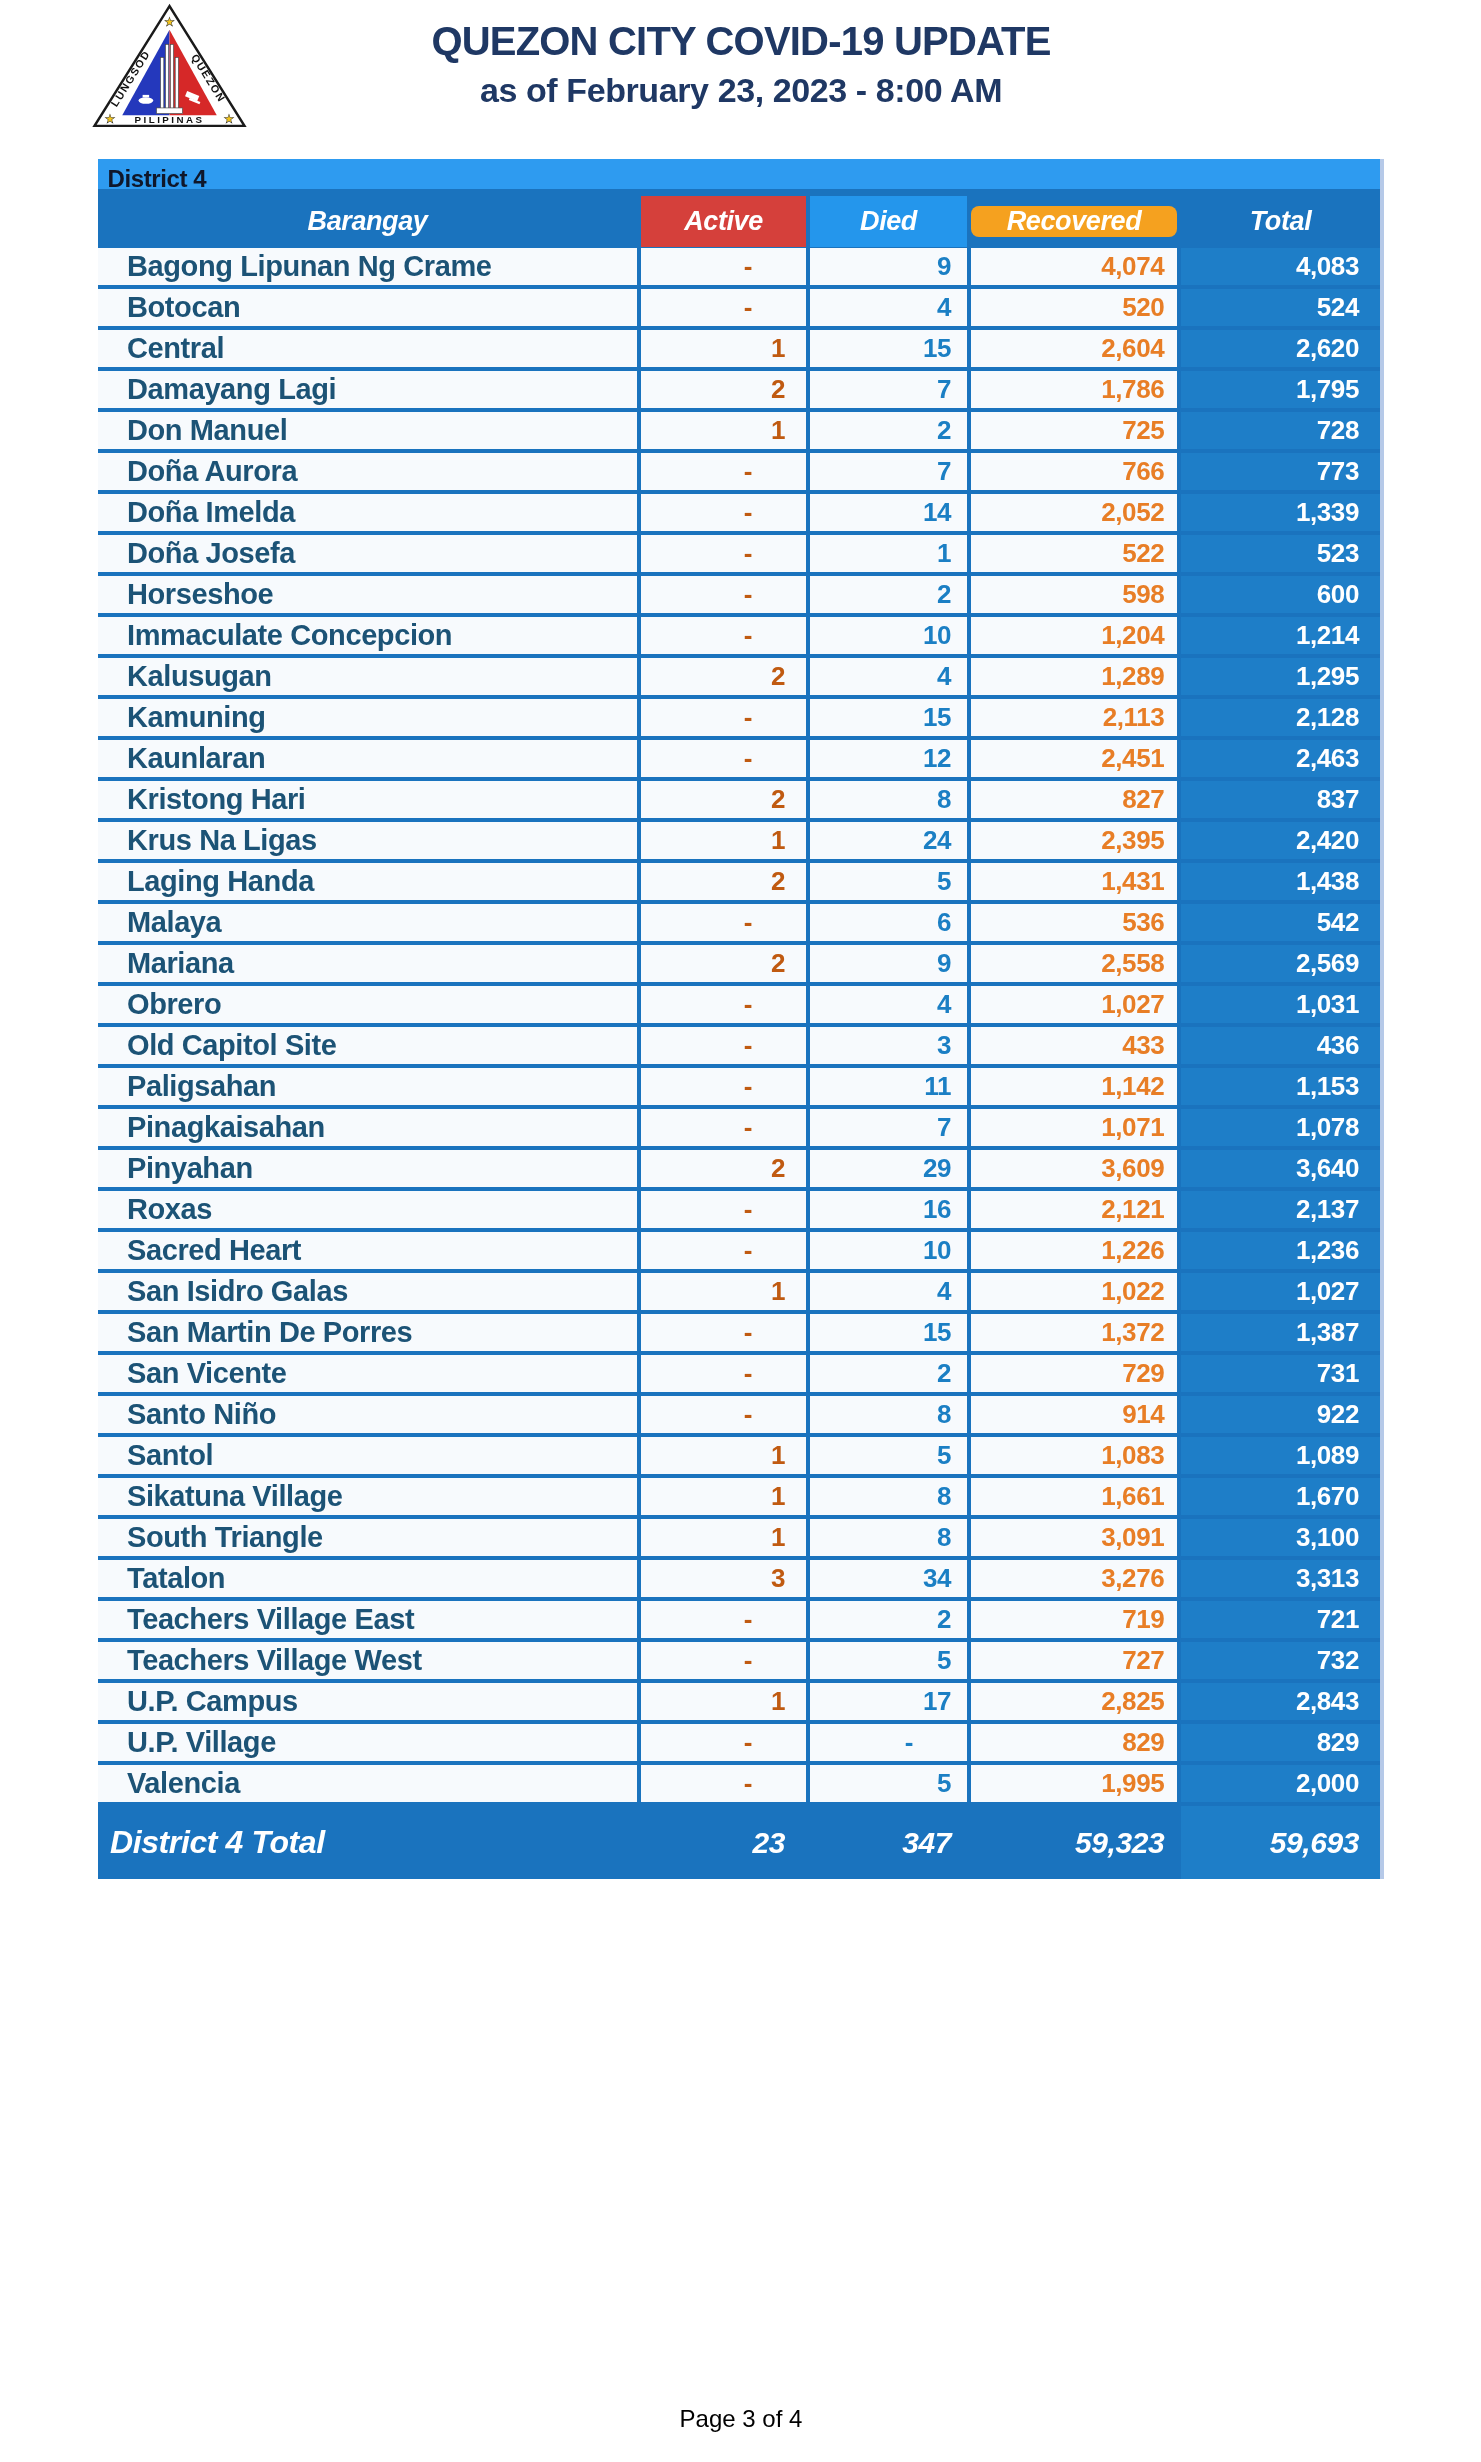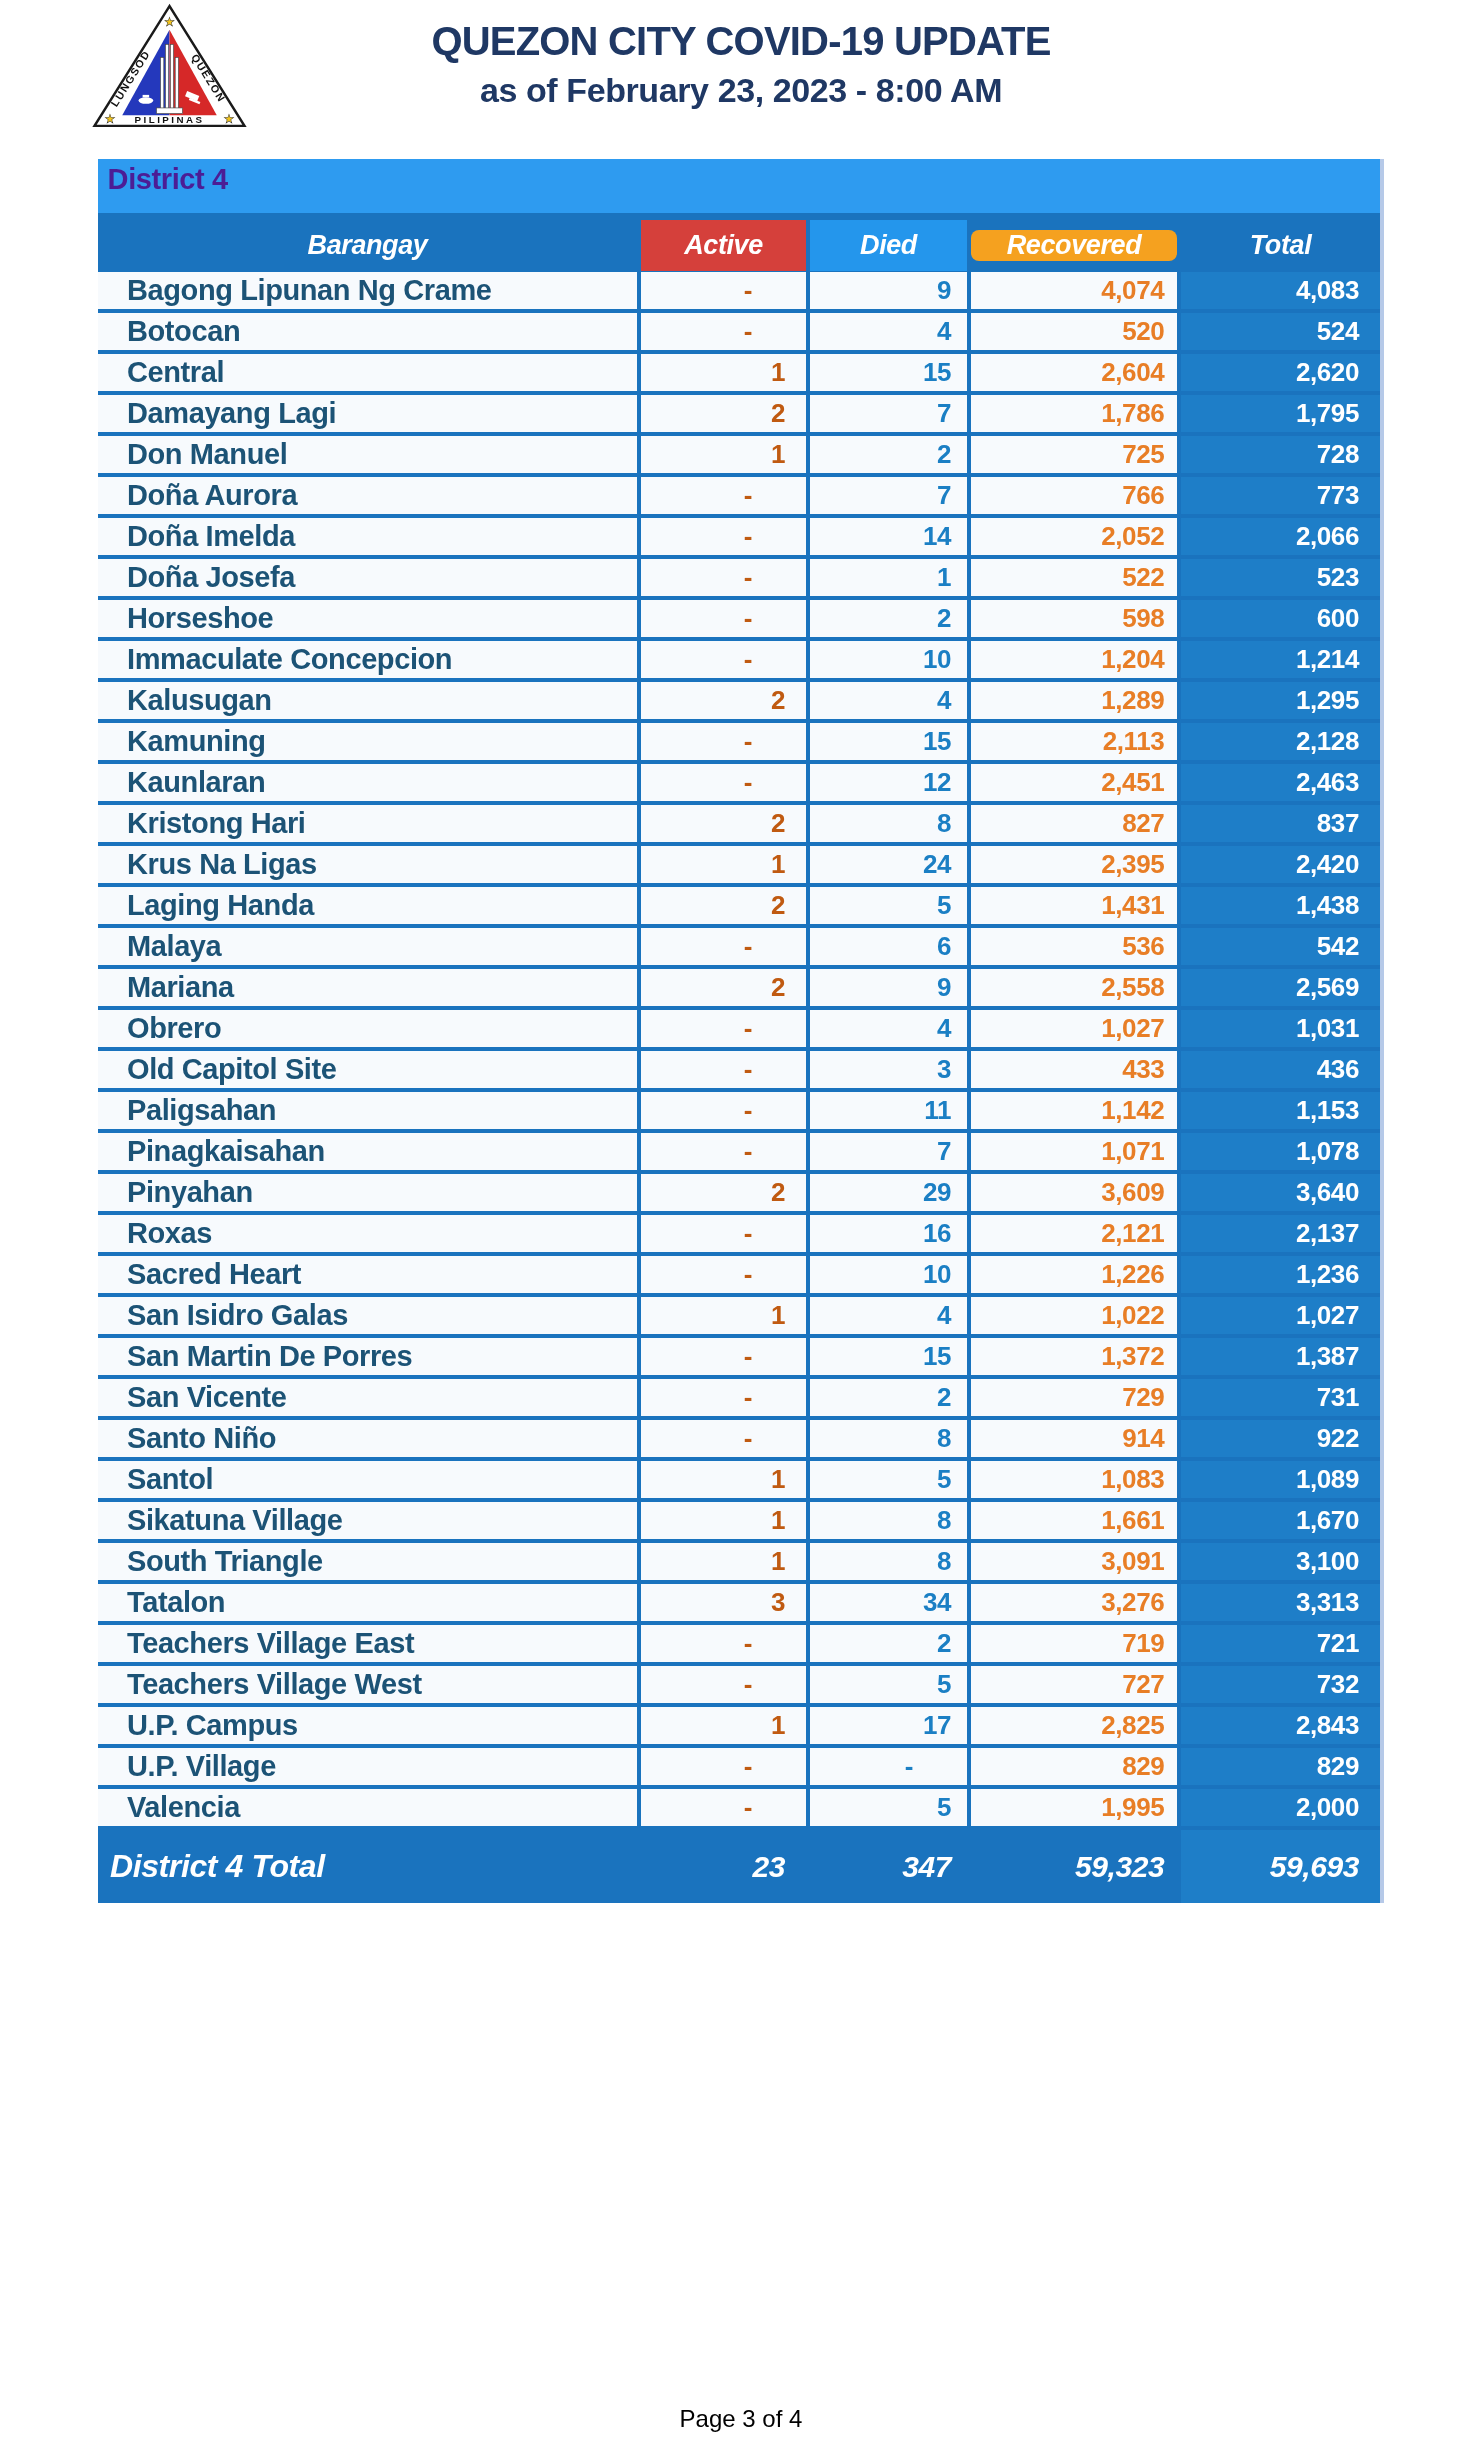--- a/index.html
+++ b/index.html
@@ -36,22 +36,22 @@
   .seal{position:absolute;left:88px;top:1.6px;}
   
   .tbl{
     position:absolute;left:98px;top:159px;width:1286px;
     display:flex;flex-direction:column;gap:4px;
     background:var(--band-blue);
     border-right:4.8px solid #B6C9E8;
   }
   .grid{display:grid;grid-template-columns:539px 165px 157px 206px 1fr;column-gap:4px;}
   .district-band{
-    height:54px;background:var(--district-band);color:#4c1d95;
-    font-size:29px;font-weight:bold;line-height:40px;padding-left:9.6px;
+    height:30px;background:var(--district-band);color:#0f172a;
+    font-size:24px;font-weight:bold;line-height:40px;padding-left:9.6px;
     letter-spacing:-0.4px;
   }
   .head-row{height:51px;background:var(--band-blue);}
   .hcell{
     display:flex;align-items:center;justify-content:center;
     color:#fff;font-size:27px;font-weight:bold;font-style:italic;letter-spacing:-0.4px;
   }
   .hd-plain{background:transparent;}
   .hd-active{background:var(--active-red);margin:3.2px 0;}
   .hd-died{background:var(--died-blue);margin:3.2px 0;}
@@ -169,21 +169,21 @@
         <div class="cell name">Doña Aurora</div>
         <div class="cell num active dash">-</div>
         <div class="cell num died">7</div>
         <div class="cell num recovered">766</div>
         <div class="cell num total">773</div>
       </div><div class="grid row">
         <div class="cell name">Doña Imelda</div>
         <div class="cell num active dash">-</div>
         <div class="cell num died">14</div>
         <div class="cell num recovered">2,052</div>
-        <div class="cell num total">2,066</div>
+        <div class="cell num total">1,339</div>
       </div><div class="grid row">
         <div class="cell name">Doña Josefa</div>
         <div class="cell num active dash">-</div>
         <div class="cell num died">1</div>
         <div class="cell num recovered">522</div>
         <div class="cell num total">523</div>
       </div><div class="grid row">
         <div class="cell name">Horseshoe</div>
         <div class="cell num active dash">-</div>
         <div class="cell num died">2</div>

